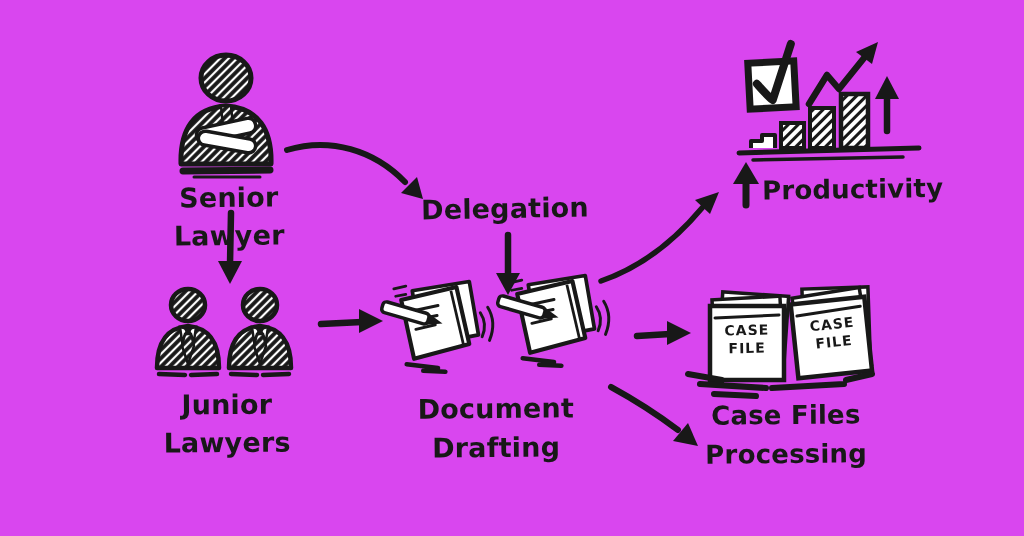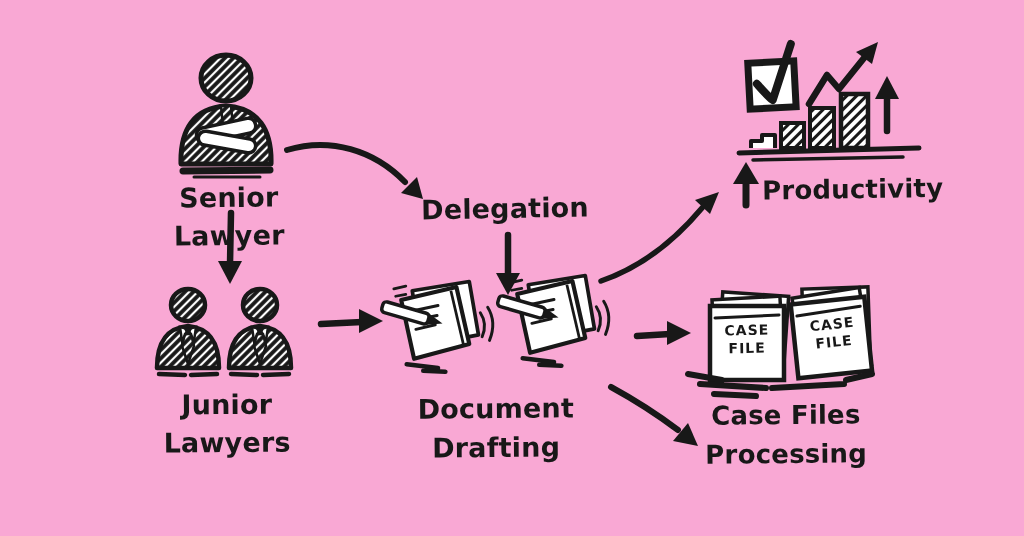--- a/index.html
+++ b/index.html
@@ -1,16 +1,16 @@
 <!DOCTYPE html>
 <html><head>
 <meta charset="utf-8">
 <style>
   html,body{margin:0;padding:0;background:#fff;}
-  #canvas{position:relative;width:1024px;height:536px;background:#f9a8d4;overflow:hidden;}
+  #canvas{position:relative;width:1024px;height:536px;background:#d946ef;overflow:hidden;}
   #sketch{position:absolute;left:0;top:0;}
   .label{
     position:absolute;
     font-family:"DejaVu Sans",sans-serif;
     font-weight:700;
     color:#181818;
     text-align:center;
     line-height:1.4;
     letter-spacing:.2px;
     user-select:none;

